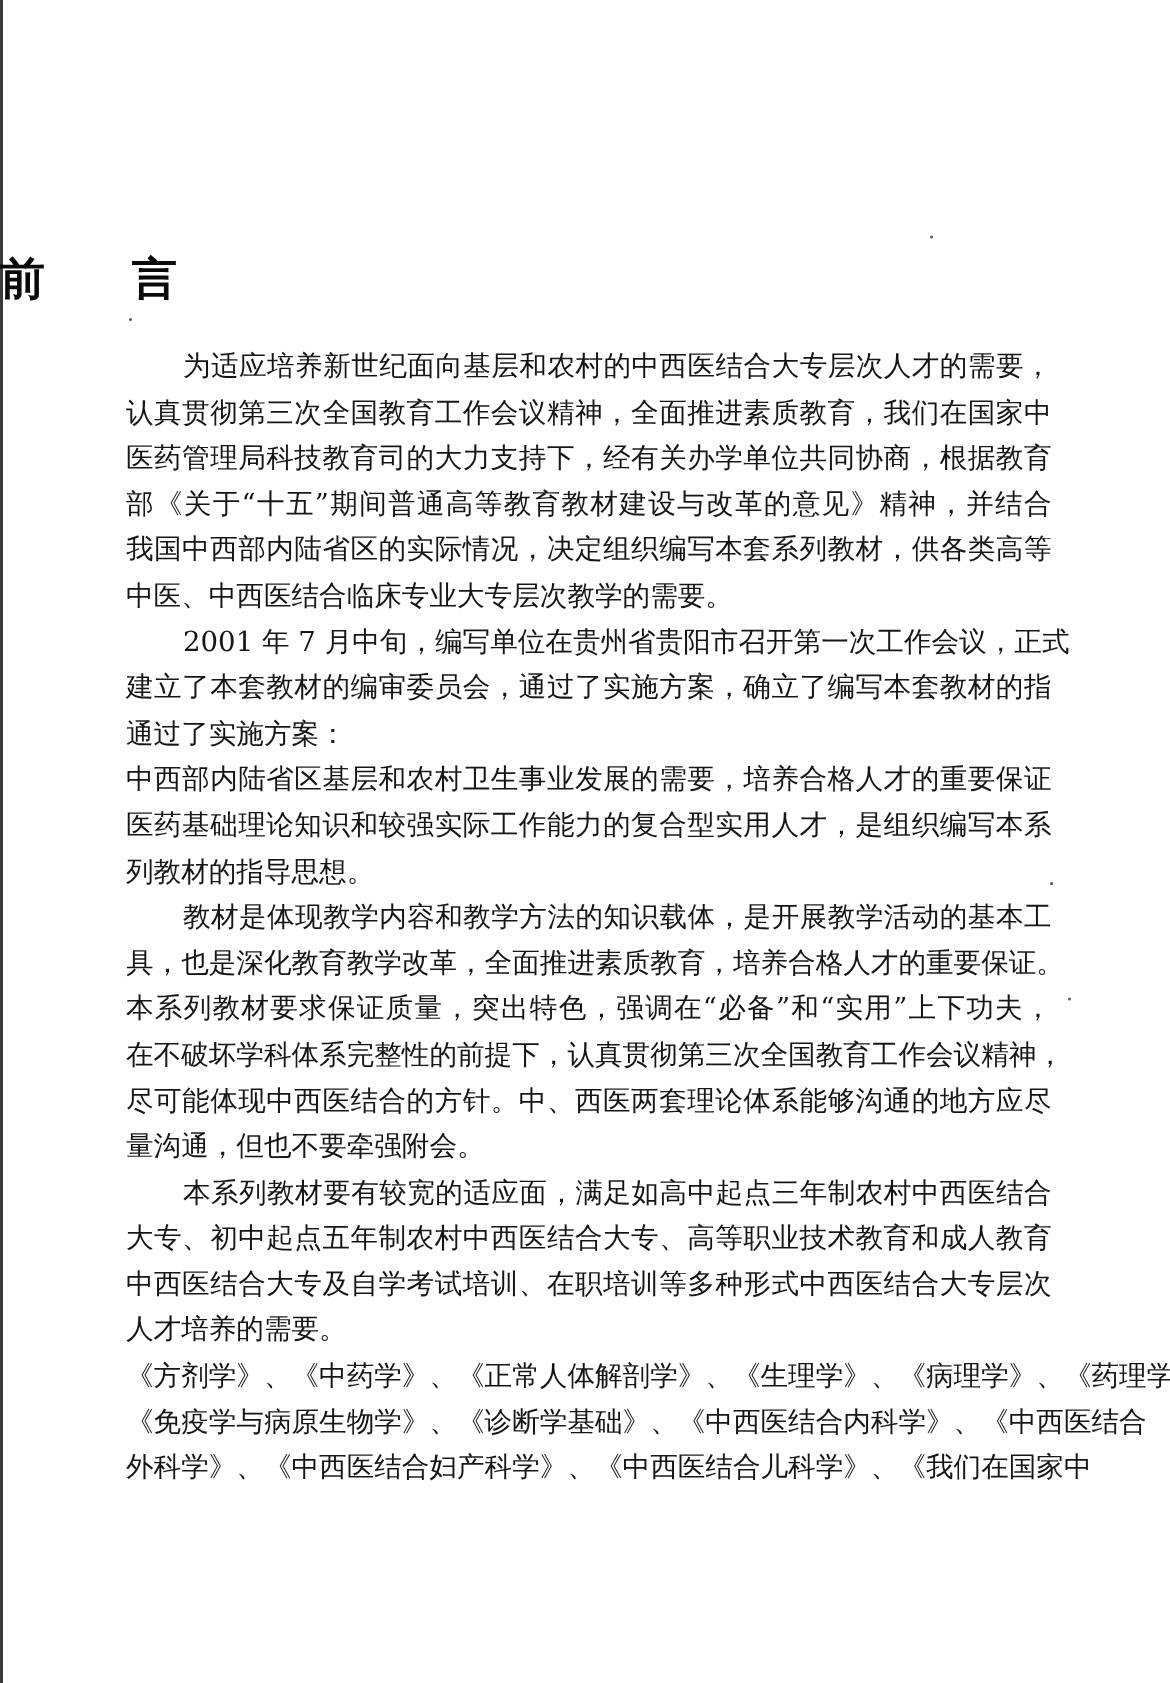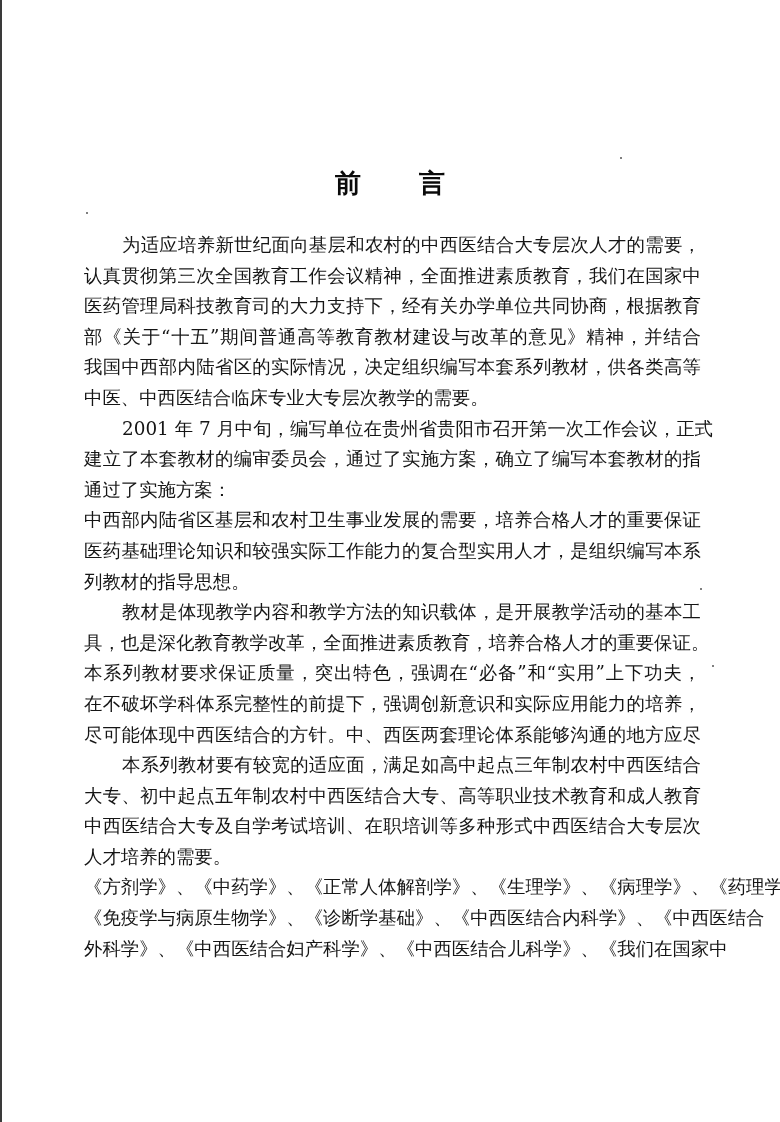--- a/index.html
+++ b/index.html
@@ -28,24 +28,23 @@
       left: 0;
       top: 0;
       width: 780px;
       height: 1122px;
     }
     .title {
       position: absolute;
       top: 166px;
       left: 0;
       width: 780px;
-      text-align: center;
       font-family: "DejaVu Sans", "Liberation Sans", sans-serif;
       font-weight: bold;
-      font-size: 26px;
+      font-size: 30px;
       letter-spacing: 0;
       color: #0a0a0a;
     }
     .title span {
       display: inline-block;
     }
     .title .gap {
       width: 58px;
     }
     .body-text {
@@ -109,22 +108,23 @@
     <div>
       <div class="line">中西部内陆省区基层和农村卫生事业发展的需要，培养合格人才的重要保证</div>
       <div class="line">医药基础理论知识和较强实际工作能力的复合型实用人才，是组织编写本系</div>
       <div class="line last">列教材的指导思想。</div>
     </div>
 
     <div>
       <div class="line indent">教材是体现教学内容和教学方法的知识载体，是开展教学活动的基本工</div>
       <div class="line">具，也是深化教育教学改革，全面推进素质教育，培养合格人才的重要保证。</div>
       <div class="line">本系列教材要求保证质量，突出特色，强调在“必备”和“实用”上下功夫，</div>
-      <div class="line">在不破坏学科体系完整性的前提下，强调创新意识和实际应用能力的培养，</div>
+      <div class="line">在不破坏学科体系完整性的前提下，认真贯彻第三次全国教育工作会议精神，</div>
       <div class="line">尽可能体现中西医结合的方针。中、西医两套理论体系能够沟通的地方应尽</div>
+      <div class="line last">量沟通，但也不要牵强附会。</div>
     </div>
 
     <div>
       <div class="line indent">本系列教材要有较宽的适应面，满足如高中起点三年制农村中西医结合</div>
       <div class="line">大专、初中起点五年制农村中西医结合大专、高等职业技术教育和成人教育</div>
       <div class="line">中西医结合大专及自学考试培训、在职培训等多种形式中西医结合大专层次</div>
       <div class="line last">人才培养的需要。</div>
     </div>
 
     <div>

